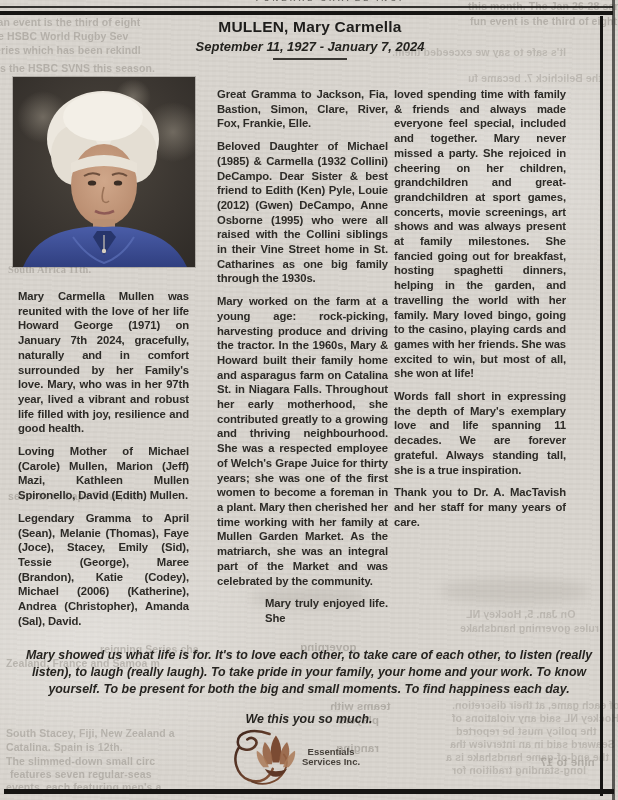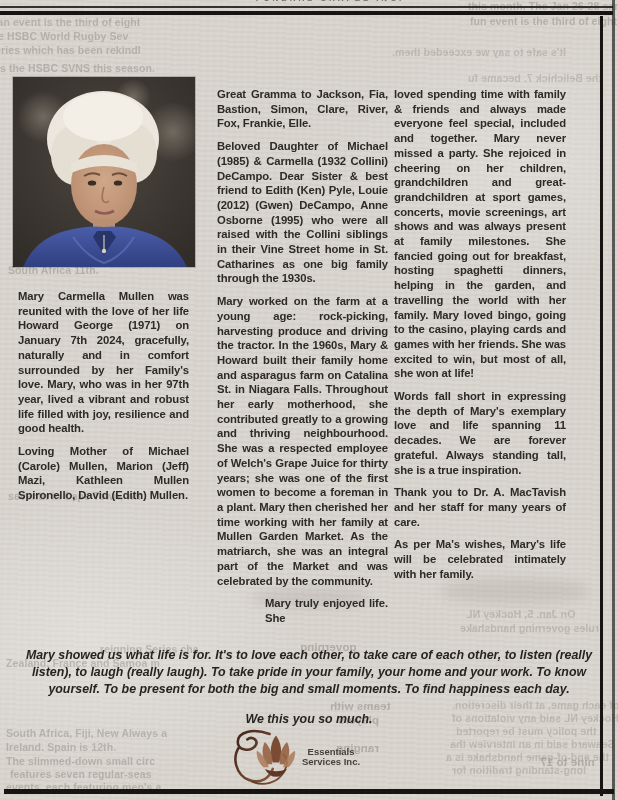--- a/index.html
+++ b/index.html
@@ -63,58 +63,63 @@
 </head>
 <body>
 
 <div class="page">
 
   <div class="ghosts">
       <span class="ghost" style="left: -12px; top: 16px;">man event is the third of eight</span>
       <span class="ghost" style="left: -12px; top: 30px;">the HSBC World Rugby Sev</span>
       <span class="ghost" style="left: -12px; top: 44px;">Series which has been rekindl</span>
       <span class="ghost" style="left: -6px; top: 62px;">as the HSBC SVNS this season.</span>
-      <span class="ghost" style="left: 8px; top: 264px;">South Africa 11th.</span>
+      <span class="ghost" style="left: 8px; top: 264px; font-family: Liberation Serif, serif;">South Africa 11th.</span>
       <span class="ghost" style="left: 8px; top: 490px;">seventh in Cape Town, wh</span>
       <span class="ghost" style="left: 468px; top: 0px;">this month. The Jan 26-28 san</span>
       <span class="ghost" style="left: 470px; top: 15px;">fun event is the third of eight</span>
       <span class="ghost mir" style="left: 392px; top: 46px;">It's safe to say we exceeded them.</span>
       <span class="ghost mir" style="left: 468px; top: 72px;">the Belichick 7. became fu</span>
       <span class="ghost mir" style="left: 466px; top: 608px;">On Jan. 5, Hockey NL</span>
       <span class="ghost mir" style="left: 460px; top: 622px;">rules governing handshake</span>
       <span class="ghost mir gb" style="left: 300px; top: 641px;">governing</span>
       <span class="ghost mir gb" style="left: 330px; top: 700px;">teams with</span>
       <span class="ghost mir gb" style="left: 338px; top: 714px;">players</span>
       <span class="ghost mir gb" style="left: 336px; top: 742px;">ranging</span>
       <span class="ghost mir" style="left: 452px; top: 699px;">of each game, at their discretion.</span>
       <span class="ghost mir" style="left: 452px; top: 712px;">Hockey NL said any violations of</span>
       <span class="ghost mir" style="left: 456px; top: 725px;">the policy must be reported</span>
       <span class="ghost mir" style="left: 450px; top: 738px;">Seaward said in an interview tha</span>
       <span class="ghost mir" style="left: 446px; top: 751px;">the end-of-game handshake is a</span>
       <span class="ghost mir" style="left: 452px; top: 764px;">long-standing tradition for</span>
       <span class="ghost mir gb" style="left: 540px; top: 756px;">nine to 17</span>
       <span class="ghost" style="left: 100px; top: 643px;">reigning Series cha</span>
       <span class="ghost" style="left: 6px; top: 657px;">Zealand, France and Samoa m</span>
-      <span class="ghost" style="left: 6px; top: 727px;">South Africa, Fiji, New Always a</span>
-      <span class="ghost" style="left: 6px; top: 741px;">Ireland. Spain is 12th.</span>
+      <span class="ghost" style="left: 6px; top: 727px;">South Stacey, Fiji, New Zealand a</span>
+      <span class="ghost" style="left: 6px; top: 741px;">Catalina. Spain is 12th.</span>
       <span class="ghost" style="left: 6px; top: 755px;">The slimmed-down small circ</span>
       <span class="ghost" style="left: 10px; top: 768px;">features seven regular-seas</span>
       <span class="ghost" style="left: 6px; top: 781px;">events, each featuring men's a</span>
     </div>
   <div class="blob blob1"></div>
   <div class="blob blob2"></div>
 
   <div class="mast">FUNERAL CHAPEL INC.</div>
 
   <div class="rule rule-top-thin"></div>
   <div class="rule rule-top-thick"></div>
   <div class="rule rule-right"></div>
   <div class="rule rule-edge"></div>
   <div class="rule rule-bottom"></div>
 
+  <div class="header">
+    <div class="obit-name">MULLEN, Mary Carmella</div>
+    <div class="obit-dates">September 11, 1927 - January 7, 2024</div>
+    <div class="date-underline"></div>
+  </div>
 
   <div class="photo">
     <svg width="182" height="190" viewBox="0 0 182 190" xmlns="http://www.w3.org/2000/svg">
       <defs>
         <radialGradient id="bg" cx="50%" cy="40%" r="80%">
           <stop offset="0%" stop-color="#4d473f"></stop>
             <stop offset="60%" stop-color="#3a3530"></stop>
             <stop offset="100%" stop-color="#2e2a26"></stop>
         </radialGradient>
         <radialGradient id="bokeh" cx="50%" cy="50%" r="50%">
@@ -158,32 +163,32 @@
       <path d="M80 160 L91 178 L103 160 L98 154 L84 154 Z" fill="#27356b"></path>
       <path d="M60 160 q14 20 31 26 q18 -6 30 -26" stroke="#5d71b9" stroke-width="2" fill="none" opacity=".7"></path>
       <path d="M91 158 l0 14" stroke="#cfc7b8" stroke-width="1.2"></path>
       <circle cx="91" cy="174" r="2.2" fill="#d8d0c0"></circle>
     </svg>
   </div>
 
   <div class="col" id="col-left">
       <p class="para">Mary Carmella Mullen was reunited with the love of her life Howard George (1971) on January 7th 2024, gracefully, naturally and in comfort surrounded by her Family's love. Mary, who was in her 97th year, lived a vibrant and robust life filled with joy, resilience and good health.</p>
       <p class="para">Loving Mother of Michael (Carole) Mullen, Marion (Jeff) Mazi, Kathleen Mullen Spironello, David (Edith) Mullen.</p>
+      <p class="para">Legendary Gramma to April (Sean), Melanie (Thomas), Faye (Joce), Stacey, Emily (Sid), Tessie (George), Maree (Brandon), Katie (Codey), Michael (2006) (Katherine), Andrea (Christopher), Amanda (Sal), David.</p>
     </div>
   <div class="col" id="col-mid">
       <p class="para">Great Gramma to Jackson, Fia, Bastion, Simon, Clare, River, Fox, Frankie, Elle.</p>
       <p class="para">Beloved Daughter of Michael (1985) &amp; Carmella (1932 Collini) DeCampo. Dear Sister &amp; best friend to Edith (Ken) Pyle, Louie (2012) (Gwen) DeCampo, Anne Osborne (1995) who were all raised with the Collini siblings in their Vine Street home in St. Catharines as one big family through the 1930s.</p>
       <p class="para">Mary worked on the farm at a young age: rock-picking, harvesting produce and driving the tractor. In the 1960s, Mary &amp; Howard built their family home and asparagus farm on Catalina St. in Niagara Falls. Throughout her early motherhood, she contributed greatly to a growing and thriving neighbourhood. She was a respected employee of Welch's Grape Juice for thirty years; she was one of the first women to become a foreman in a plant. Mary then cherished her time working with her family at Mullen Garden Market. As the matriarch, she was an integral part of the Market and was celebrated by the community.</p>
       <p class="para">Mary truly enjoyed life. She</p>
     </div>
   <div class="col" id="col-right">
       <p class="para">loved spending time with family &amp; friends and always made everyone feel special, included and together. Mary never missed a party. She rejoiced in cheering on her children, grandchildren and great-grandchildren at sport games, concerts, movie screenings, art shows and was always present at family milestones. She fancied going out for breakfast, hosting spaghetti dinners, helping in the garden, and travelling the world with her family. Mary loved bingo, going to the casino, playing cards and games with her friends. She was excited to win, but most of all, she won at life!</p>
       <p class="para">Words fall short in expressing the depth of Mary's exemplary love and life spanning 11 decades. We are forever grateful. Always standing tall, she is a true inspiration.</p>
       <p class="para">Thank you to Dr. A. MacTavish and her staff for many years of care.</p>
-      <p class="para">As per Ma's wishes, Mary's life will be celebrated intimately with her family.</p>
     </div>
 
   <div class="quote">Mary showed us what life is for. It's to love each other, to take care of each other, to listen (really listen), to laugh (really laugh). To take pride in your family, your home and your work. To know yourself. To be present for both the big and small moments. To find happiness each day.</div>
   <div class="closing">We this you so much.</div>
 
   <div class="logo">
     <svg class="logo-mark" viewBox="0 0 90 78" xmlns="http://www.w3.org/2000/svg">
       <defs>
         <linearGradient id="brown" x1="0" y1="0" x2="1" y2="1">
           <stop offset="0%" stop-color="#3c241c"></stop>

